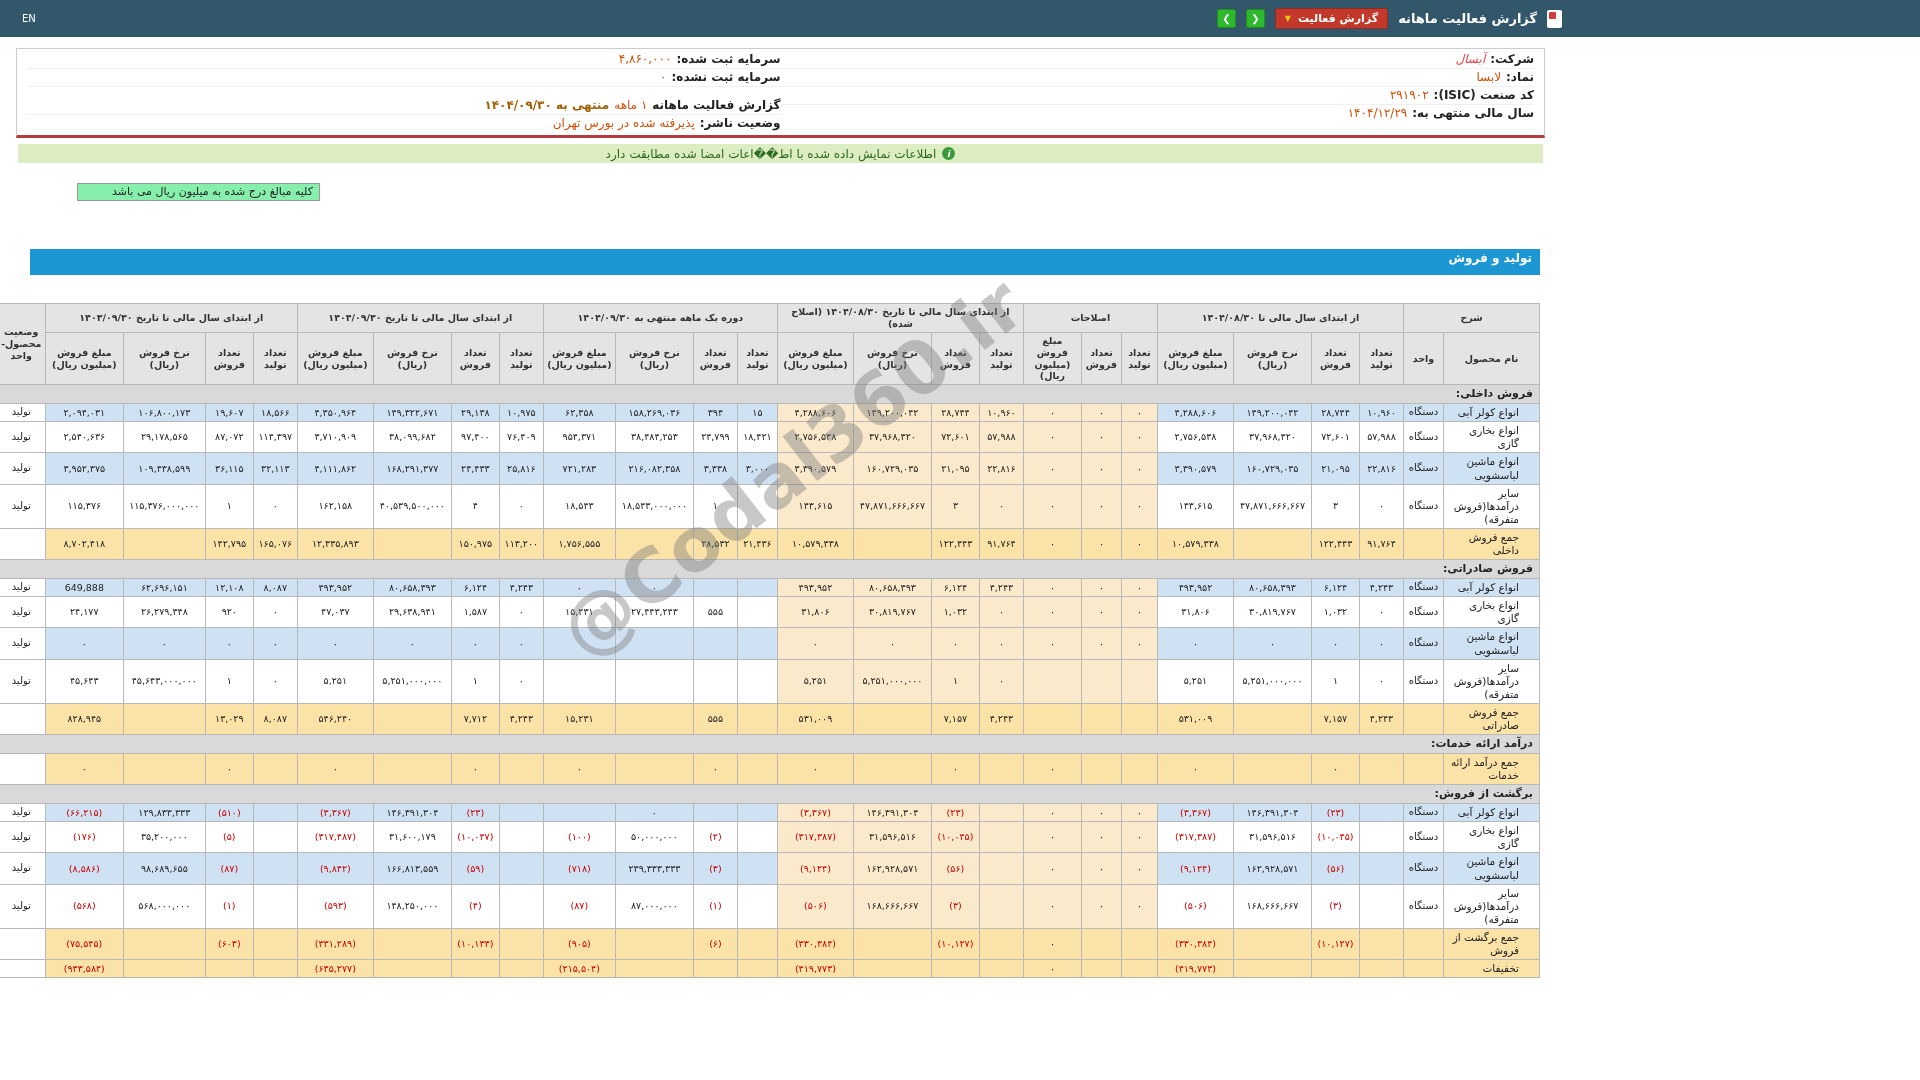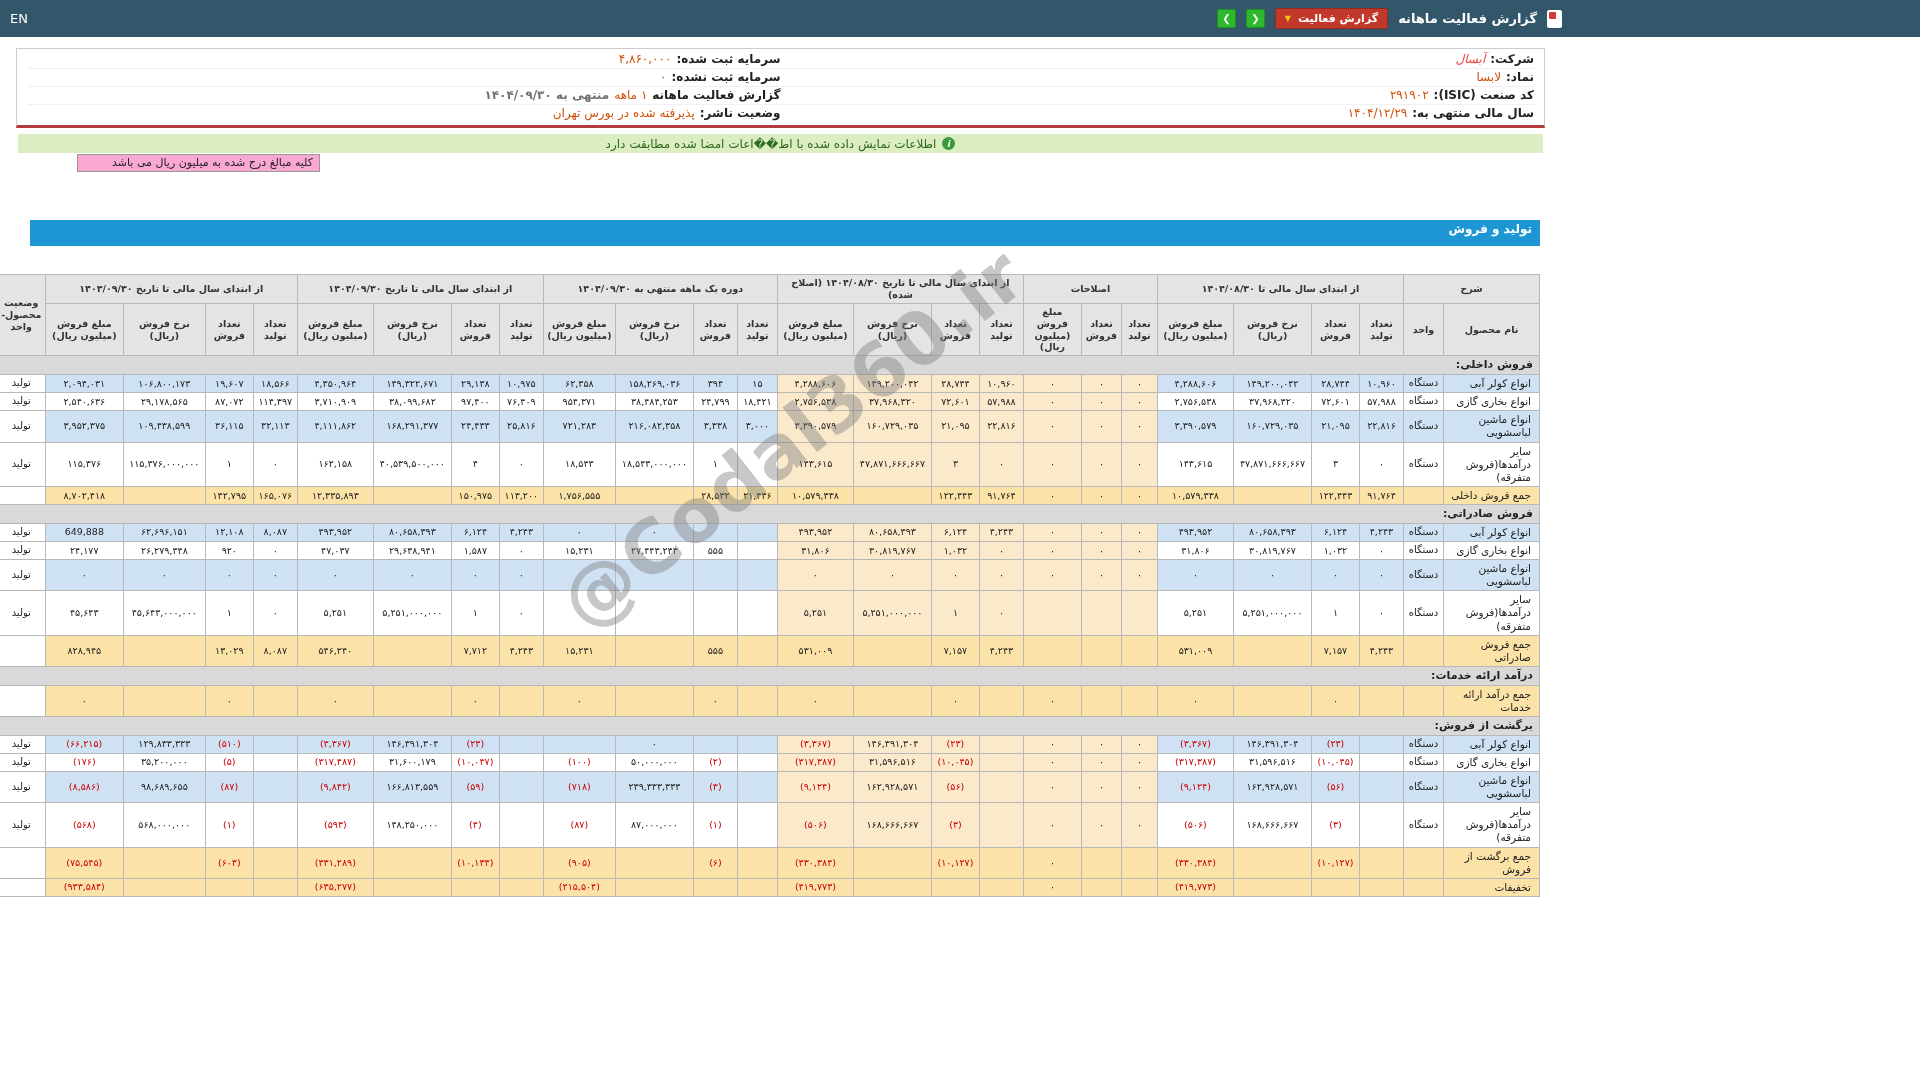--- a/index.html
+++ b/index.html
@@ -12,48 +12,48 @@
   .topbar-inner { width:1552px; display:flex; align-items:center; gap:10px; }
   .pub-icon { width:15px; height:18px; background:#fff; border-radius:2px; position:relative; flex:0 0 auto; }
   .pub-icon::after { content:""; position:absolute; left:2px; top:2px; width:7px; height:7px; background:#d23c3c; border-radius:1px; }
   .topbar-title { color:#fff; font-size:13px; font-weight:bold; white-space:nowrap; }
   .report-select { background:#c2392b; border:1px solid #8f2b20; color:#fff; font-size:11px; font-weight:bold;
     padding:3px 9px; border-radius:2px; display:flex; align-items:center; gap:7px; cursor:pointer; white-space:nowrap; }
   .caret { color:#f1c40f; font-size:8px; }
   .nav-btn { width:19px; height:19px; background:#2eb82e; border:1px solid #1f8f1f; color:#fff; font-size:10px; font-weight:bold;
     display:flex; align-items:center; justify-content:center; border-radius:2px; cursor:pointer; }
   .spacer { flex:1; }
-  .lang { color:#fff; font-size:13px; cursor:pointer; }
+  .lang { color:#fff; font-size:10px; cursor:pointer;margin-left:12px; }
   
   .content { width:1552px; margin-right:360px; }
   
   .info-box { margin:11px 15px 0 8px; border:1px solid #ccc; border-bottom:3px solid #b23b3b; display:flex; padding:2px 10px 3px; background:#fff; }
   .info-col { flex:1; }
   .info-row { display:flex; gap:5px; padding:1px 0 2px; font-size:12px; align-items:baseline; border-bottom:1px solid #f0f0f0; }
   .info-row:last-child { border-bottom:none; }
   .info-row .lab { font-weight:bold; color:#222; white-space:nowrap; }
   .info-row .val { color:#d2500a; }
   .info-row .val.link { color:#ef4444; cursor:pointer;font-style:italic; }
-  .info-row .sfx { font-weight:bold; color:#737373; }
+  .info-row .sfx { font-weight:bold; color:#a16207;margin-top:10px; }
   
   .notice { margin:6px 17px 0 10px; background:#dcedc2; color:#2d6a1f; font-size:12px; height:19px;
     display:flex; align-items:center; justify-content:center; gap:6px; }
   .info-icon { width:13px; height:13px; border-radius:50%; background:#3a9a3a; color:#fff; font-size:9px; font-weight:bold;
     display:flex; align-items:center; justify-content:center; font-style:italic; flex:0 0 auto; }
-  .unit-note { margin:1px 1240px 0 0; width:243px; border:1px solid #999; font-size:11px; padding:1px 6px; height:18px; background:#f9a8d4; white-space:nowrap; }
+  .unit-note { margin:20px 1240px 0 0; width:243px; border:1px solid #999; font-size:11px; padding:1px 6px; height:18px; background:#86efac; white-space:nowrap; }
   
   .section-bar { margin:48px 20px 0 22px; background:#1d97d3; color:#fff; font-weight:bold; font-size:12px; height:26px; line-height:19px; padding:0 8px; }
   .table-note { margin:0 20px 0 22px; border:1px solid #e0e0e0; border-top:none; font-weight:bold; font-size:12px;
     height:21px; line-height:21px; padding:0 8px; background:#fff; }
   
   .table-wrap { margin:28px 20px 0 22px; position:relative; }
   table { width:100%; border-collapse:collapse; table-layout:fixed; direction:rtl; }
   th, td { border:1px solid #b8b8b8; font-size:9.5px; text-align:center; vertical-align:middle; padding:2px 2px; overflow:hidden; line-height:1.25; }
   thead th { background:#e4e4e4; font-weight:bold; color:#333; }
-  td.name { text-align:right; padding-right:8px; font-size:10.5px; background:#fff; }
+  td.name { text-align:right; padding-right:20px; font-size:10.5px; background:#fff; }
   td.unit { font-size:10px; background:#fff;text-align:center; }
   tr.data-row td { background:#fff; }
   tr.data-row.alt td { background:#cfe2f3; }
   tr.data-row td.cream { background:#fbe9cb; }
   tr.sum-row td { background:#fbe2a6; }
   tr.sum-row td.name { font-weight:normal; background:#fbe2a6; }
   tr.section-row td { background:#d9d9d9; text-align:right; font-weight:bold; font-size:11px; padding-right:6px; height:18px; }
   td.neg { color:#c00; }
   tr.data-row td.status, tr.sum-row td.status { background:#fff; font-size:10px; }
   .watermark { position:absolute; top:295px; left:540px; transform:rotate(-38deg); transform-origin:left center;

